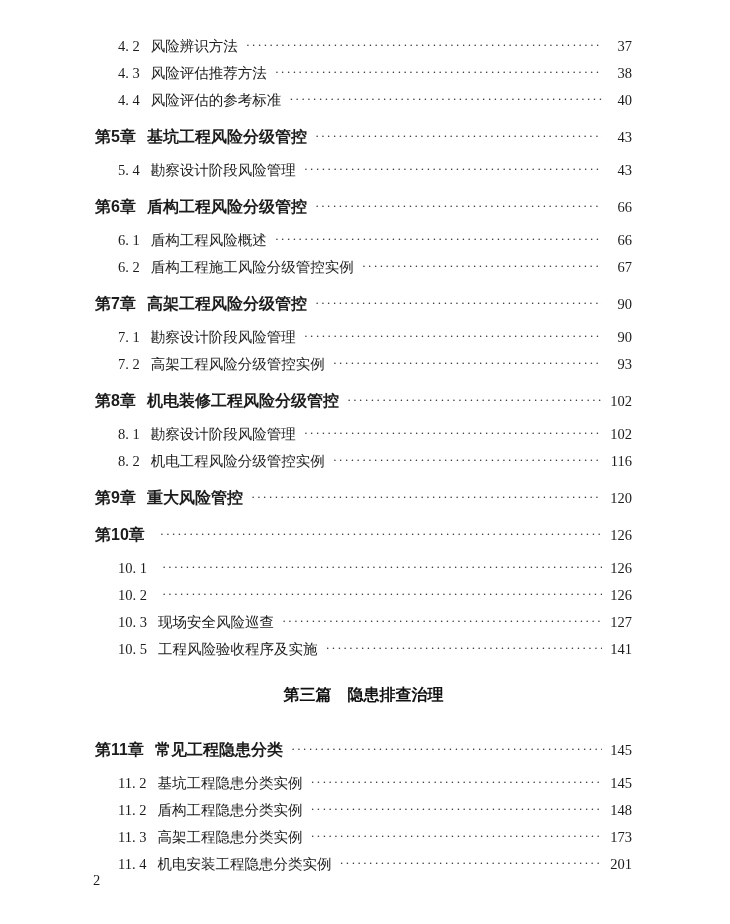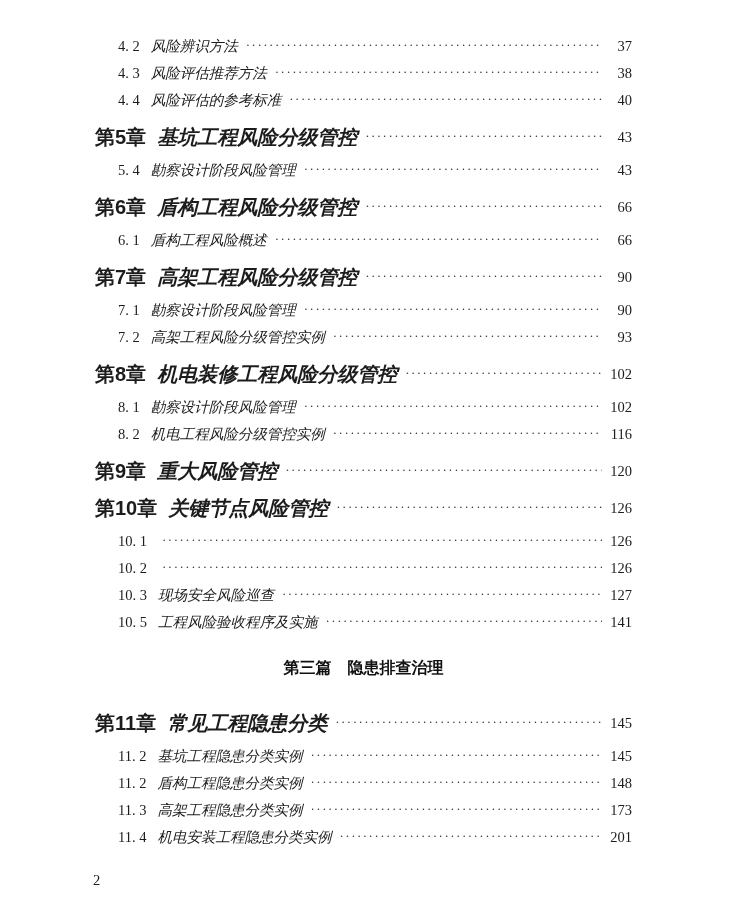--- a/index.html
+++ b/index.html
@@ -32,28 +32,27 @@
     padding-left: 23px;
   }
   .row.chapter {
     margin-top: 10px;
     margin-bottom: 6px;
   }
   .row.chapter .num,
   .row.chapter .title {
     font-family: "Liberation Sans", "DejaVu Sans", sans-serif;
     font-weight: bold;
-    font-size: 20px;
+    font-size: 16px;
   }
   .num {
     margin-right: 11px;
   }
   .title {
     margin-right: 4px;
-    font-style: italic;
   }
   .leader {
     flex: 1 1 auto;
     overflow: hidden;
     white-space: nowrap;
     color: #3a3a3a;
     margin: 0 4px;
     position: relative;
     top: -1px;
   }
@@ -124,20 +123,26 @@
         <span class="title">盾构工程风险分级管控</span>
         <span class="leader"></span>
         <span class="pagenum">66</span>
       </div>
       <div class="row sub">
         <span class="num">6. 1</span>
         <span class="title">盾构工程风险概述</span>
         <span class="leader"></span>
         <span class="pagenum">66</span>
       </div>
+      <div class="row sub">
+        <span class="num">6. 2</span>
+        <span class="title">盾构工程施工风险分级管控实例</span>
+        <span class="leader"></span>
+        <span class="pagenum">67</span>
+      </div>
       <div class="row chapter">
         <span class="num">第7章</span>
         <span class="title">高架工程风险分级管控</span>
         <span class="leader"></span>
         <span class="pagenum">90</span>
       </div>
       <div class="row sub">
         <span class="num">7. 1</span>
         <span class="title">勘察设计阶段风险管理</span>
         <span class="leader"></span>
@@ -168,21 +173,20 @@
         <span class="pagenum">116</span>
       </div>
       <div class="row chapter">
         <span class="num">第9章</span>
         <span class="title">重大风险管控</span>
         <span class="leader"></span>
         <span class="pagenum">120</span>
       </div>
       <div class="row chapter">
         <span class="num">第10章</span>
-        <span class="title">关键节点风险管控</span>
         <span class="leader"></span>
         <span class="pagenum">126</span>
       </div>
       <div class="row sub">
         <span class="num">10. 1</span>
         <span class="leader"></span>
         <span class="pagenum">126</span>
       </div>
       <div class="row sub">
         <span class="num">10. 2</span>

